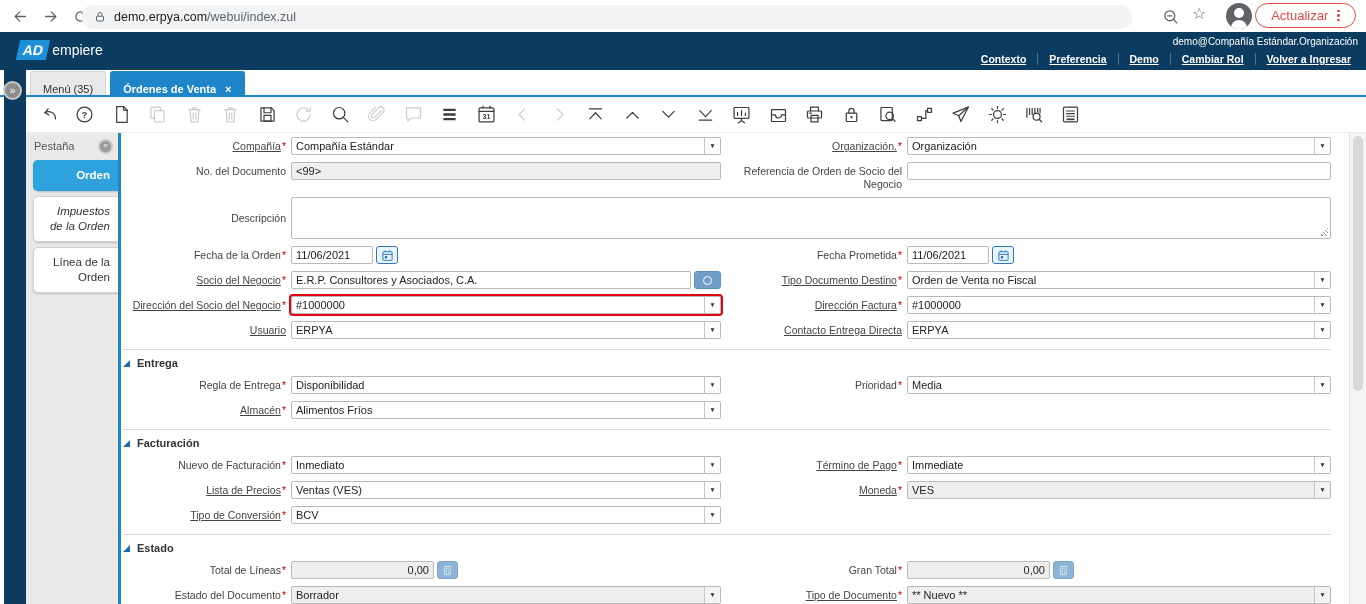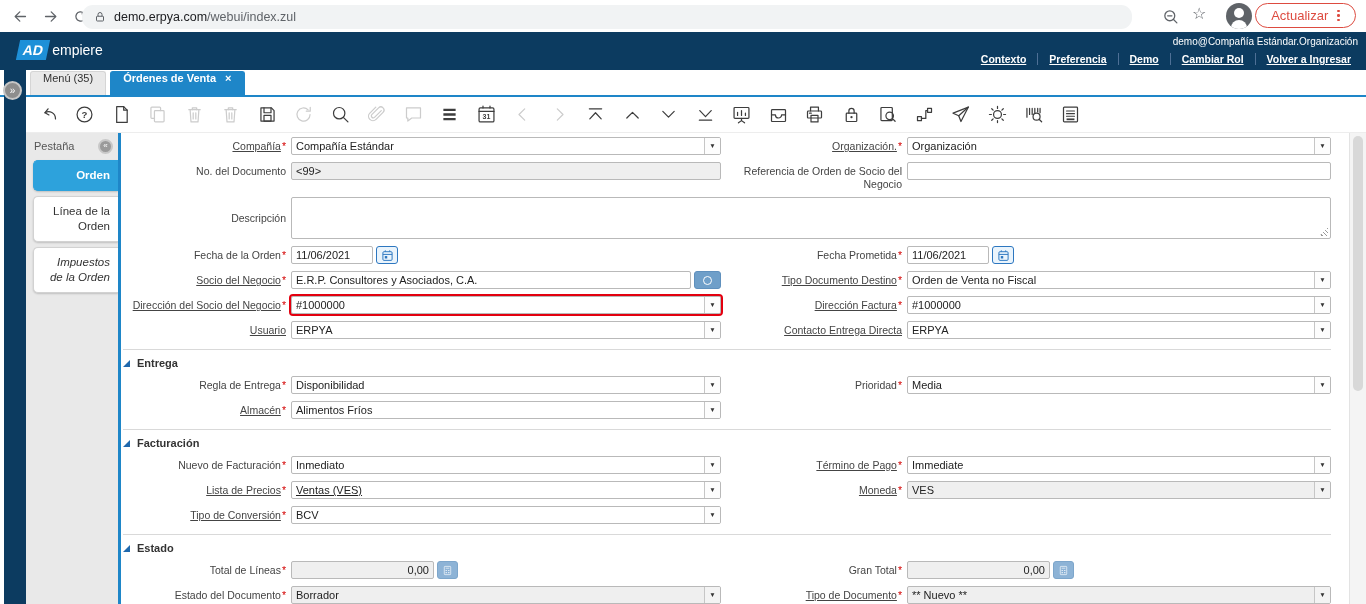--- a/index.html
+++ b/index.html
@@ -32,21 +32,21 @@
   .logo .ad{background:#1e90d8;color:#fff;font-weight:bold;font-size:14px;padding:2px 5px;transform:skewX(-12deg)}
   .logo .rest{color:#fff;font-size:14px;margin-left:4px}
   .usertext{position:absolute;top:4px;right:8px;color:#fff;font-size:10px}
   .hlinks{position:absolute;bottom:5px;right:4px;display:flex}
   .hlink{color:#fff;font-size:10.5px;font-weight:bold;text-decoration:underline;padding:0 11px;border-right:1px solid #4e7096;cursor:pointer;white-space:nowrap}
   .hlink:last-child{border-right:none}
 
   
   .tabstrip{position:absolute;top:70px;left:0;right:0;height:27px;background:#fff;border-bottom:2px solid #1e86c8;
             display:flex;align-items:flex-end;padding-left:30px;box-sizing:border-box}
-  .wtab{height:23px;padding:0 12px;display:flex;align-items:flex-start;font-size:11px;background:#e9e9e9;color:#333;
+  .wtab{height:23px;padding:0 12px;display:flex;align-items:flex-end;font-size:11px;background:#e9e9e9;color:#333;
         border:1px solid #d5d5d5;border-bottom:none;border-radius:3px 3px 0 0;margin-right:4px;cursor:pointer;white-space:nowrap}
   .wtab.active{background:#1e86c8;color:#fff;font-weight:bold;border-color:#1e86c8}
   .wtab .close{margin-left:9px;font-size:11px;font-weight:bold;cursor:pointer}
 
   
   .toolbar{position:absolute;top:97px;left:26px;right:0;height:36px;background:#fff;border-bottom:1px solid #ededed;
            display:flex;align-items:center;gap:14.5px;padding-left:11px;box-sizing:border-box}
   .tbi{width:22px;height:22px;display:flex;align-items:center;justify-content:center;color:#3d3d3d;cursor:pointer;flex:0 0 auto}
   .tbi.off{color:#cccccc;cursor:default}
   .tbi svg{width:21px;height:21px}
@@ -377,22 +377,22 @@
 <div class="railbtn">»</div>
 
 <div class="sidebar">
   <div class="sbhead">
     <span>Pestaña</span>
     <span class="sp"></span>
     <span class="collapsebtn">«</span>
   </div>
   <div class="stabs" id="stabs">
       <div class="stab active"><span class="txt">Orden</span></div>
+      <div class="stab italic"><span class="txt">Impuestos de la Orden</span></div>
       <div class="stab"><span class="txt">Línea de la Orden</span></div>
-      <div class="stab italic"><span class="txt">Impuestos de la Orden</span></div>
     </div>
 </div>
 <div class="vdiv"></div>
 
 <div class="form">
   <div class="grid" id="formgrid">
       <div class="lbl u" style="grid-column: 1;"><span class="txt">Compañía</span><span class="req">*</span></div>
       <div class="ctl combo" style="grid-column: 2;"><span class="val">Compañía Estándar</span><span class="darr">▼</span></div>
       <div class="lbl u" style="grid-column: 3;"><span class="txt">Organización.</span><span class="req">*</span></div>
       <div class="ctl combo" style="grid-column: 4;"><span class="val">Organización</span><span class="darr">▼</span></div>
@@ -455,21 +455,21 @@
       <div class="ctl combo" style="grid-column: 2;"><span class="val">Alimentos Fríos</span><span class="darr">▼</span></div>
       <div class="sech">
         <span class="sectri"></span>
         <span class="sectitle">Facturación</span>
       </div>
       <div class="lbl" style="grid-column: 1;"><span class="txt">Nuevo de Facturación</span><span class="req">*</span></div>
       <div class="ctl combo" style="grid-column: 2;"><span class="val">Inmediato</span><span class="darr">▼</span></div>
       <div class="lbl u" style="grid-column: 3;"><span class="txt">Término de Pago</span><span class="req">*</span></div>
       <div class="ctl combo" style="grid-column: 4;"><span class="val">Immediate</span><span class="darr">▼</span></div>
       <div class="lbl u" style="grid-column: 1;"><span class="txt">Lista de Precios</span><span class="req">*</span></div>
-      <div class="ctl combo" style="grid-column: 2; text-decoration: underline;"><span class="val">Ventas (VES)</span><span class="darr">▼</span></div>
+      <div class="ctl combo" style="grid-column: 2;"><span class="val">Ventas (VES)</span><span class="darr">▼</span></div>
       <div class="lbl u" style="grid-column: 3;"><span class="txt">Moneda</span><span class="req">*</span></div>
       <div class="ctl combo dis" style="grid-column: 4;"><span class="val">VES</span><span class="darr">▼</span></div>
       <div class="lbl u" style="grid-column: 1; margin-left: 39px;"><span class="txt">Tipo de Conversión</span><span class="req">*</span></div>
       <div class="ctl combo" style="grid-column: 2;"><span class="val">BCV</span><span class="darr">▼</span></div>
       <div class="sech">
         <span class="sectri"></span>
         <span class="sectitle">Estado</span>
       </div>
       <div class="lbl" style="grid-column: 1;"><span class="txt">Total de Líneas</span><span class="req">*</span></div>
       <div class="flexctl" style="grid-column: 2;">

